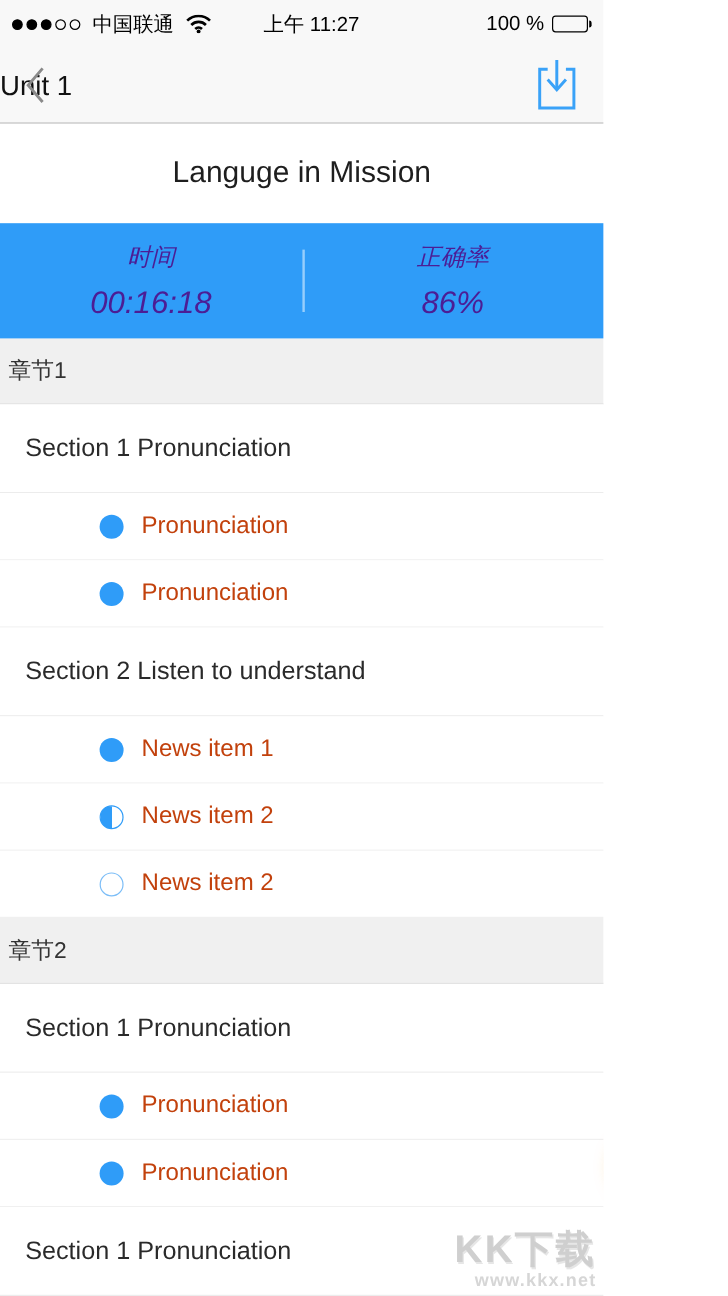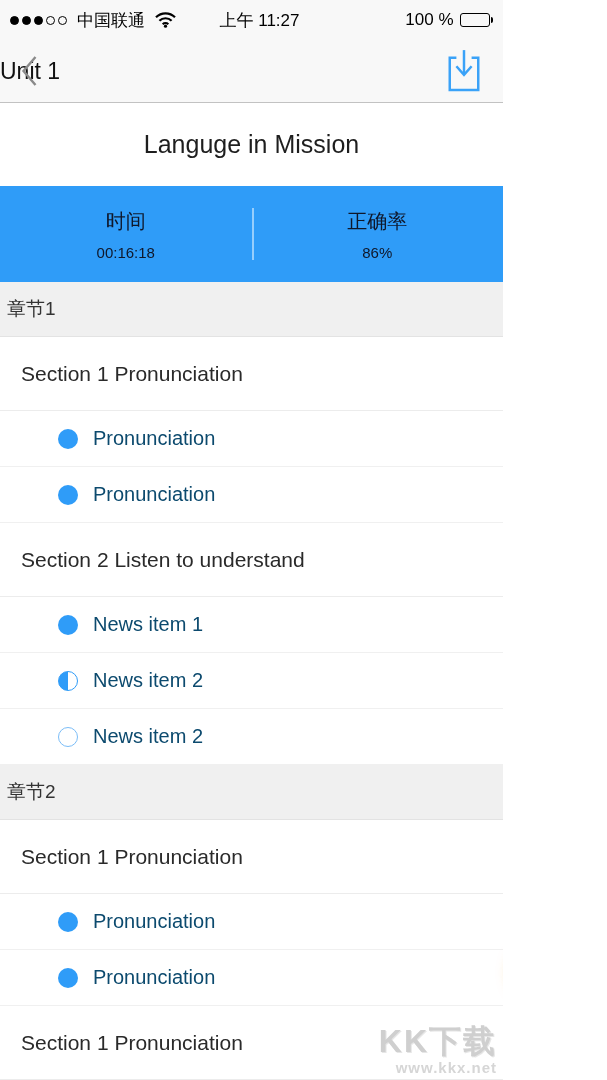--- a/index.html
+++ b/index.html
@@ -26,37 +26,37 @@
              display:flex; align-items:center; position:relative; padding:0 20px; }
   .nav-title { position:absolute; left:0; right:0; font-size:23px; color:#111; }
   .back-btn { display:flex; align-items:center; z-index:2; cursor:pointer; }
   .dl-btn { margin-left:auto; display:flex; align-items:center; z-index:2; cursor:pointer; }
 
   
   .course-title { height:83px; display:flex; align-items:center; justify-content:center;
                   font-size:25px; color:#1e1e1e; background:#fff;text-align:center; }
 
   
-  .stats-bar { height:96px; background:#2F9CF8; display:flex; position:relative; color:#0f172a; }
+  .stats-bar { height:96px; background:#2F9CF8; display:flex; position:relative; color:#4c1d95;font-style:italic; }
   .stat-col { flex:1; display:flex; flex-direction:column; align-items:center;
               justify-content:center; gap:9px; }
   .stat-label { font-size:20px; }
-  .stat-value { font-size:15px; }
+  .stat-value { font-size:26px; }
   .stats-divider { position:absolute; left:50%; top:22px; width:2px; height:52px;
                    background:rgba(255,255,255,.5); }
 
   
   .group-header { height:55px; background:#F0F0F0; display:flex; align-items:center;
                   padding-left:7px; font-size:19px; color:#333;
                   border-bottom:1px solid #E3E3E3; }
   .section-row { height:74px; background:#fff; display:flex; align-items:center;
                  padding-left:21px; font-size:21px; color:#2a2a2a;
                  border-bottom:1px solid #ECECEC; }
   .item-row { height:56px; background:#fff; display:flex; align-items:center;
-              padding-left:58px; font-size:20px; color:#0c4a6e;
+              padding-left:83px; font-size:20px; color:#c2410c;
               border-bottom:1px solid #F0F0F0; }
   .dot { width:20px; height:20px; border-radius:50%; margin-right:15px; flex:none; }
   .dot-complete { background:#2F9CF8; }
   .dot-partial { border:1.5px solid #2F9CF8;
                  background:linear-gradient(90deg,#2F9CF8 0 50%,#fff 50% 100%); }
   .dot-empty { border:1.5px solid #7BBDF7; background:#fff; }
 
   
   .fab { position:absolute; left:511px; top:943px; width:55px; height:55px; border-radius:50%;
          background:#F0990F; color:#fff; font-size:30px; font-weight:bold;

